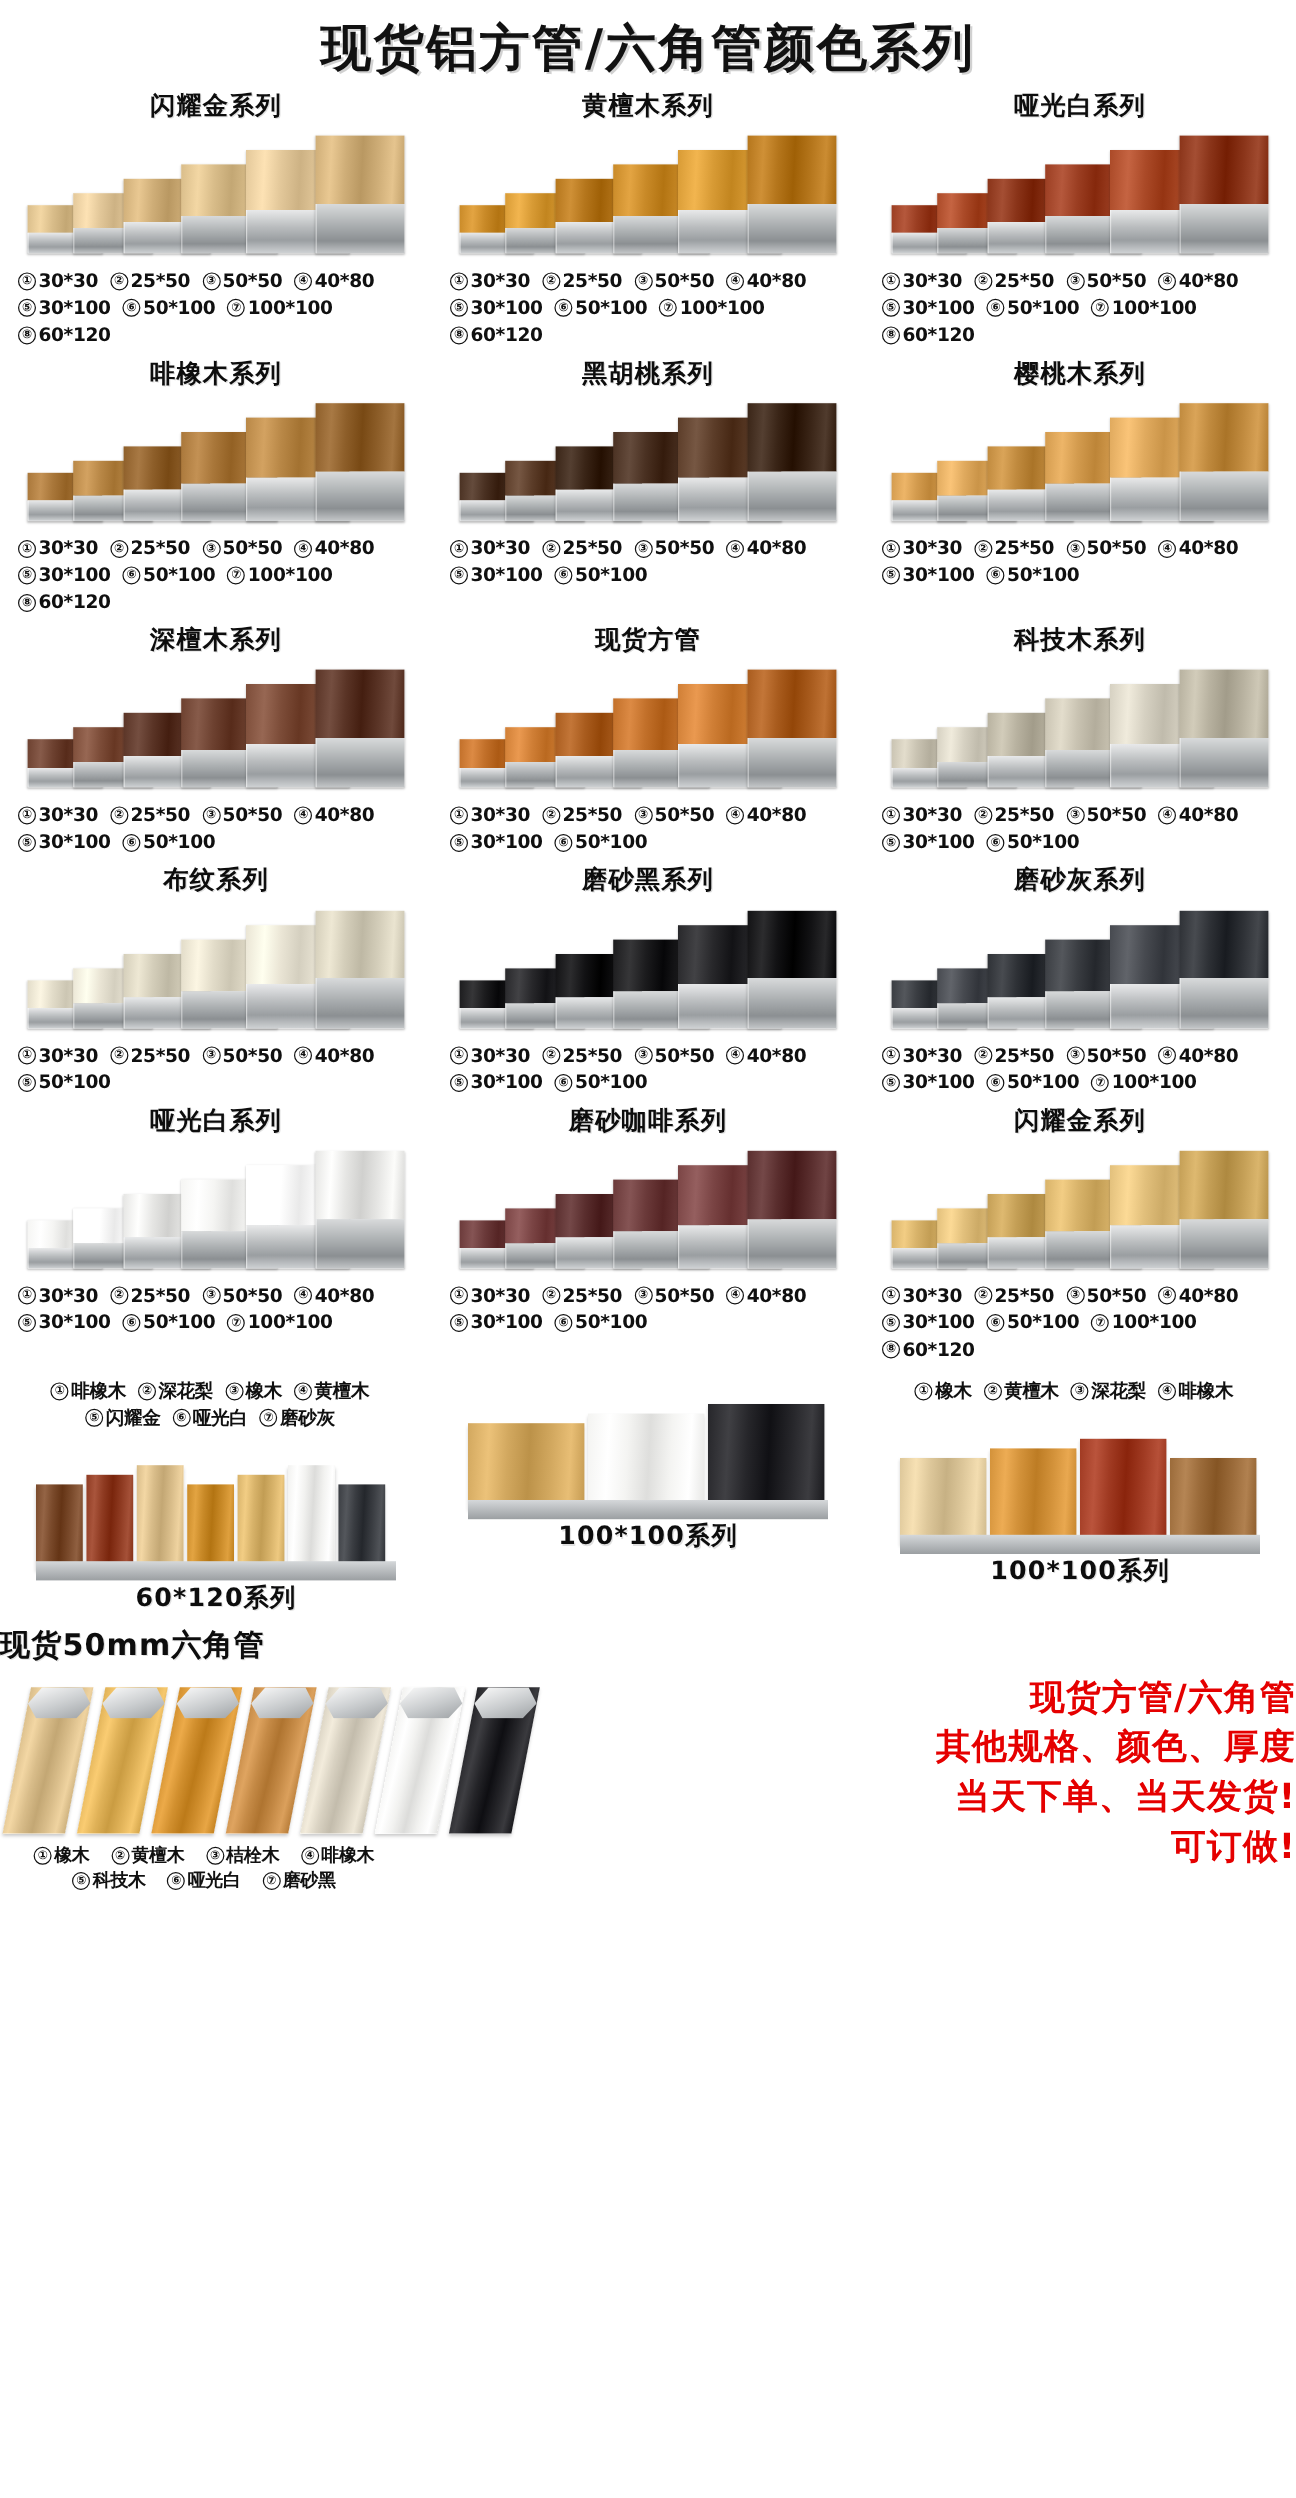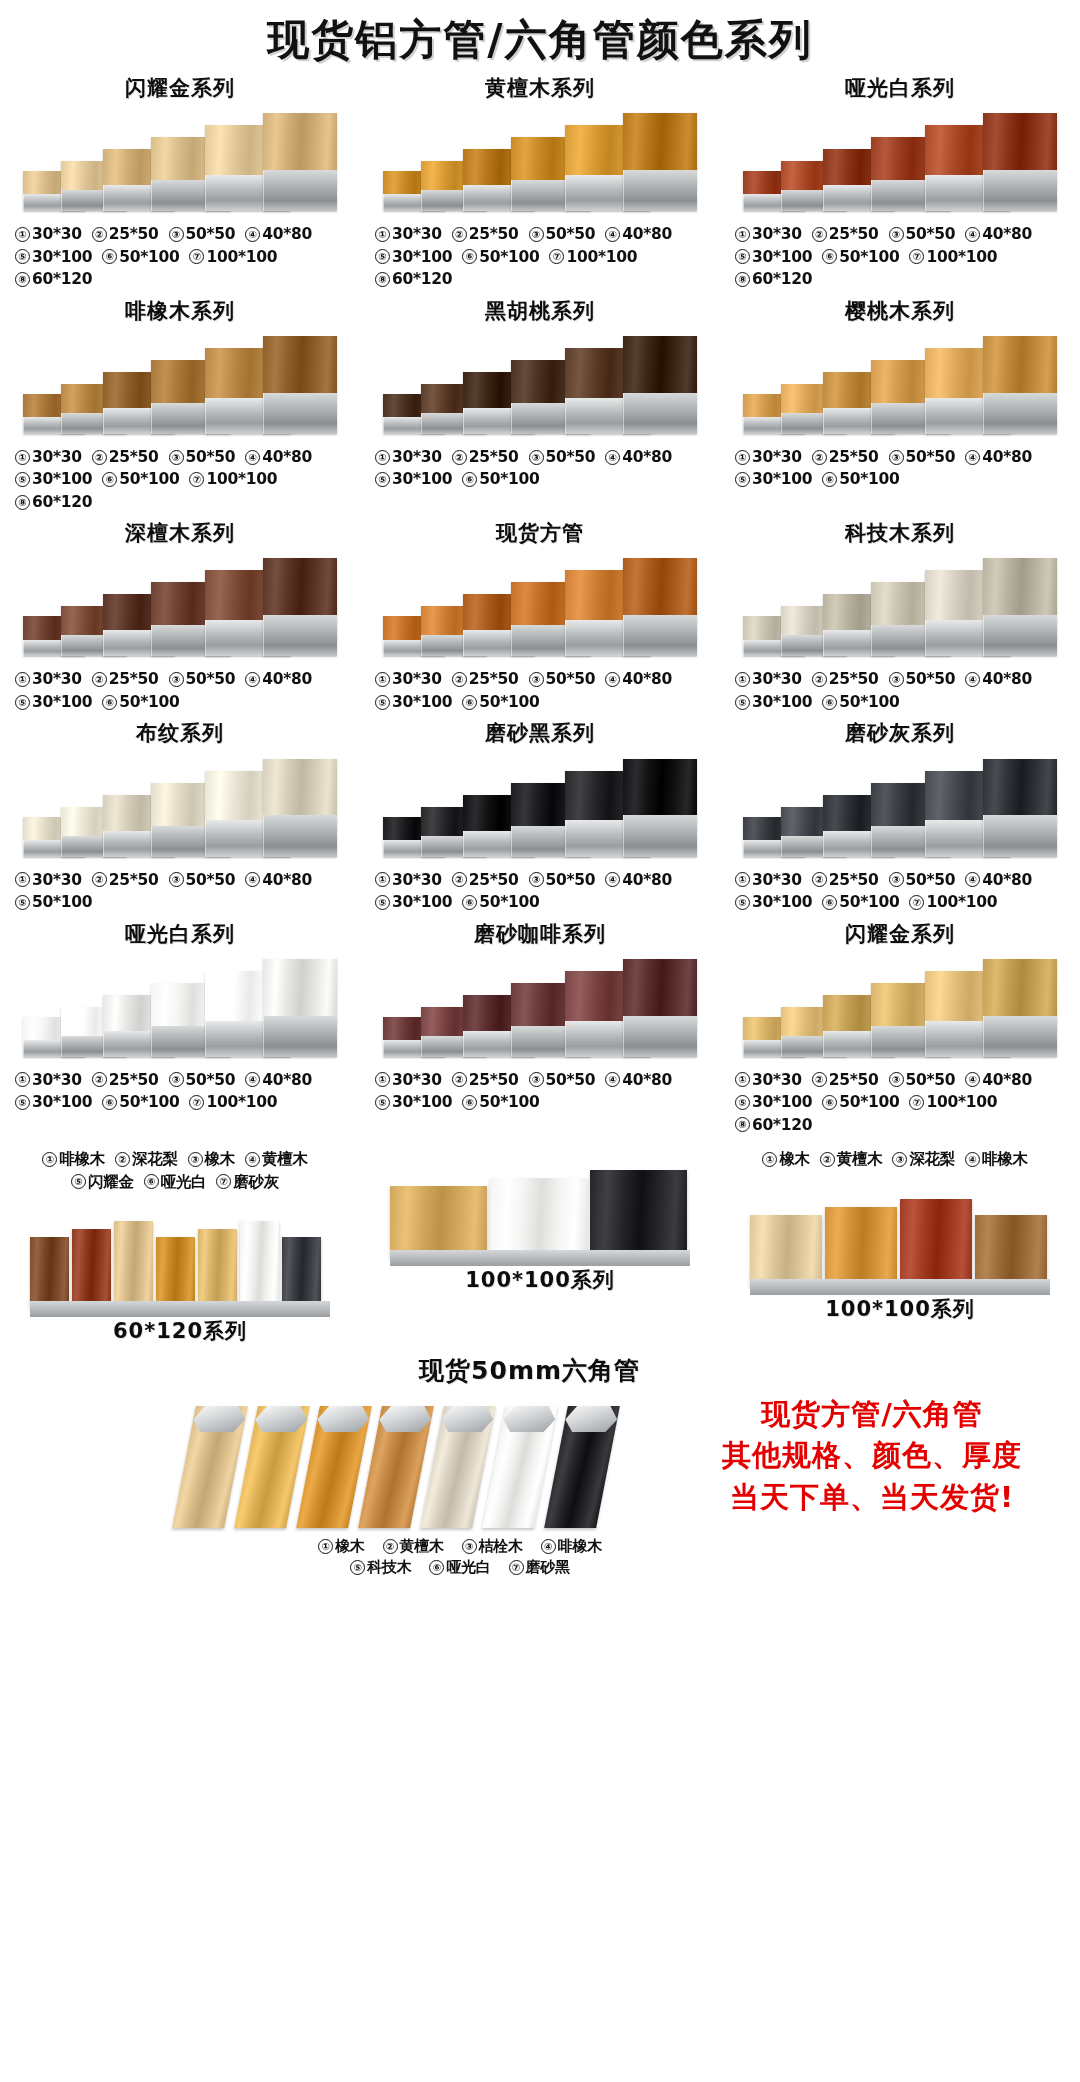--- a/index.html
+++ b/index.html
@@ -82,40 +82,40 @@
 
   .legend {
     width: 350px; text-align: center; font-size: 15px; font-weight: 800;
     color: #111; margin-top: 8px; line-height: 1.4;
     display: flex; flex-wrap: wrap; justify-content: center; gap: 0 8px;
   }
   .legend .spec .val { font-size: 15px; }
 
   
   .hexwrap { display: flex; width: 1080px; margin-top: 6px; }
-  .hexleft { width: 640px; display: flex; flex-direction: column; align-items: flex-end; }
+  .hexleft { width: 640px; display: flex; flex-direction: column; align-items: flex-start; }
   .hexright { width: 440px; padding: 40px 0 0 24px; }
   .hex-title {
     font-size: 25px; font-weight: 900; color: #0d0d0d; letter-spacing: 1px;
     margin-bottom: 6px; text-shadow: 1px 1px 0 rgba(0,0,0,0.12);
   }
   .hexphoto { width: 470px; height: 135px; position: relative; }
   .hexbar {
     position: absolute; bottom: 0; width: 52px; height: 122px;
     transform: skewX(-11deg);
     box-shadow: 0 2px 3px rgba(0,0,0,.22);
   }
   .hexbar .cap {
     position: absolute; top: 0; left: 0; right: 0; height: 26px;
     background: linear-gradient(160deg,#fafafa,#c9ccce 55%,#9fa3a6);
     clip-path: polygon(18% 0, 82% 0, 100% 52%, 82% 100%, 18% 100%, 0 52%);
   }
   .promo {
     color: #e50000; font-weight: 900; font-size: 29px; line-height: 1.42;
-    letter-spacing: 1px; text-align: center;
+    letter-spacing: 1px; text-align: right;
   }
   .promo div { white-space: nowrap; }
 </style>
 </head>
 <body>
 
 <div class="header">
   <div class="main-title">现货铝方管/六角管颜色系列</div>
 </div>
 
@@ -1187,15 +1187,16 @@
        <span class="num">⑦</span>
        <span class="val">磨砂黑</span>
      </span>
       </div>
   </div>
   <div class="hexright">
     <div class="promo" id="promo">
         <div>现货方管/六角管</div>
         <div>其他规格、颜色、厚度</div>
         <div>当天下单、当天发货!</div>
+        <div>可订做!</div>
       </div>
   </div>
 </div>
 
 </body></html>

